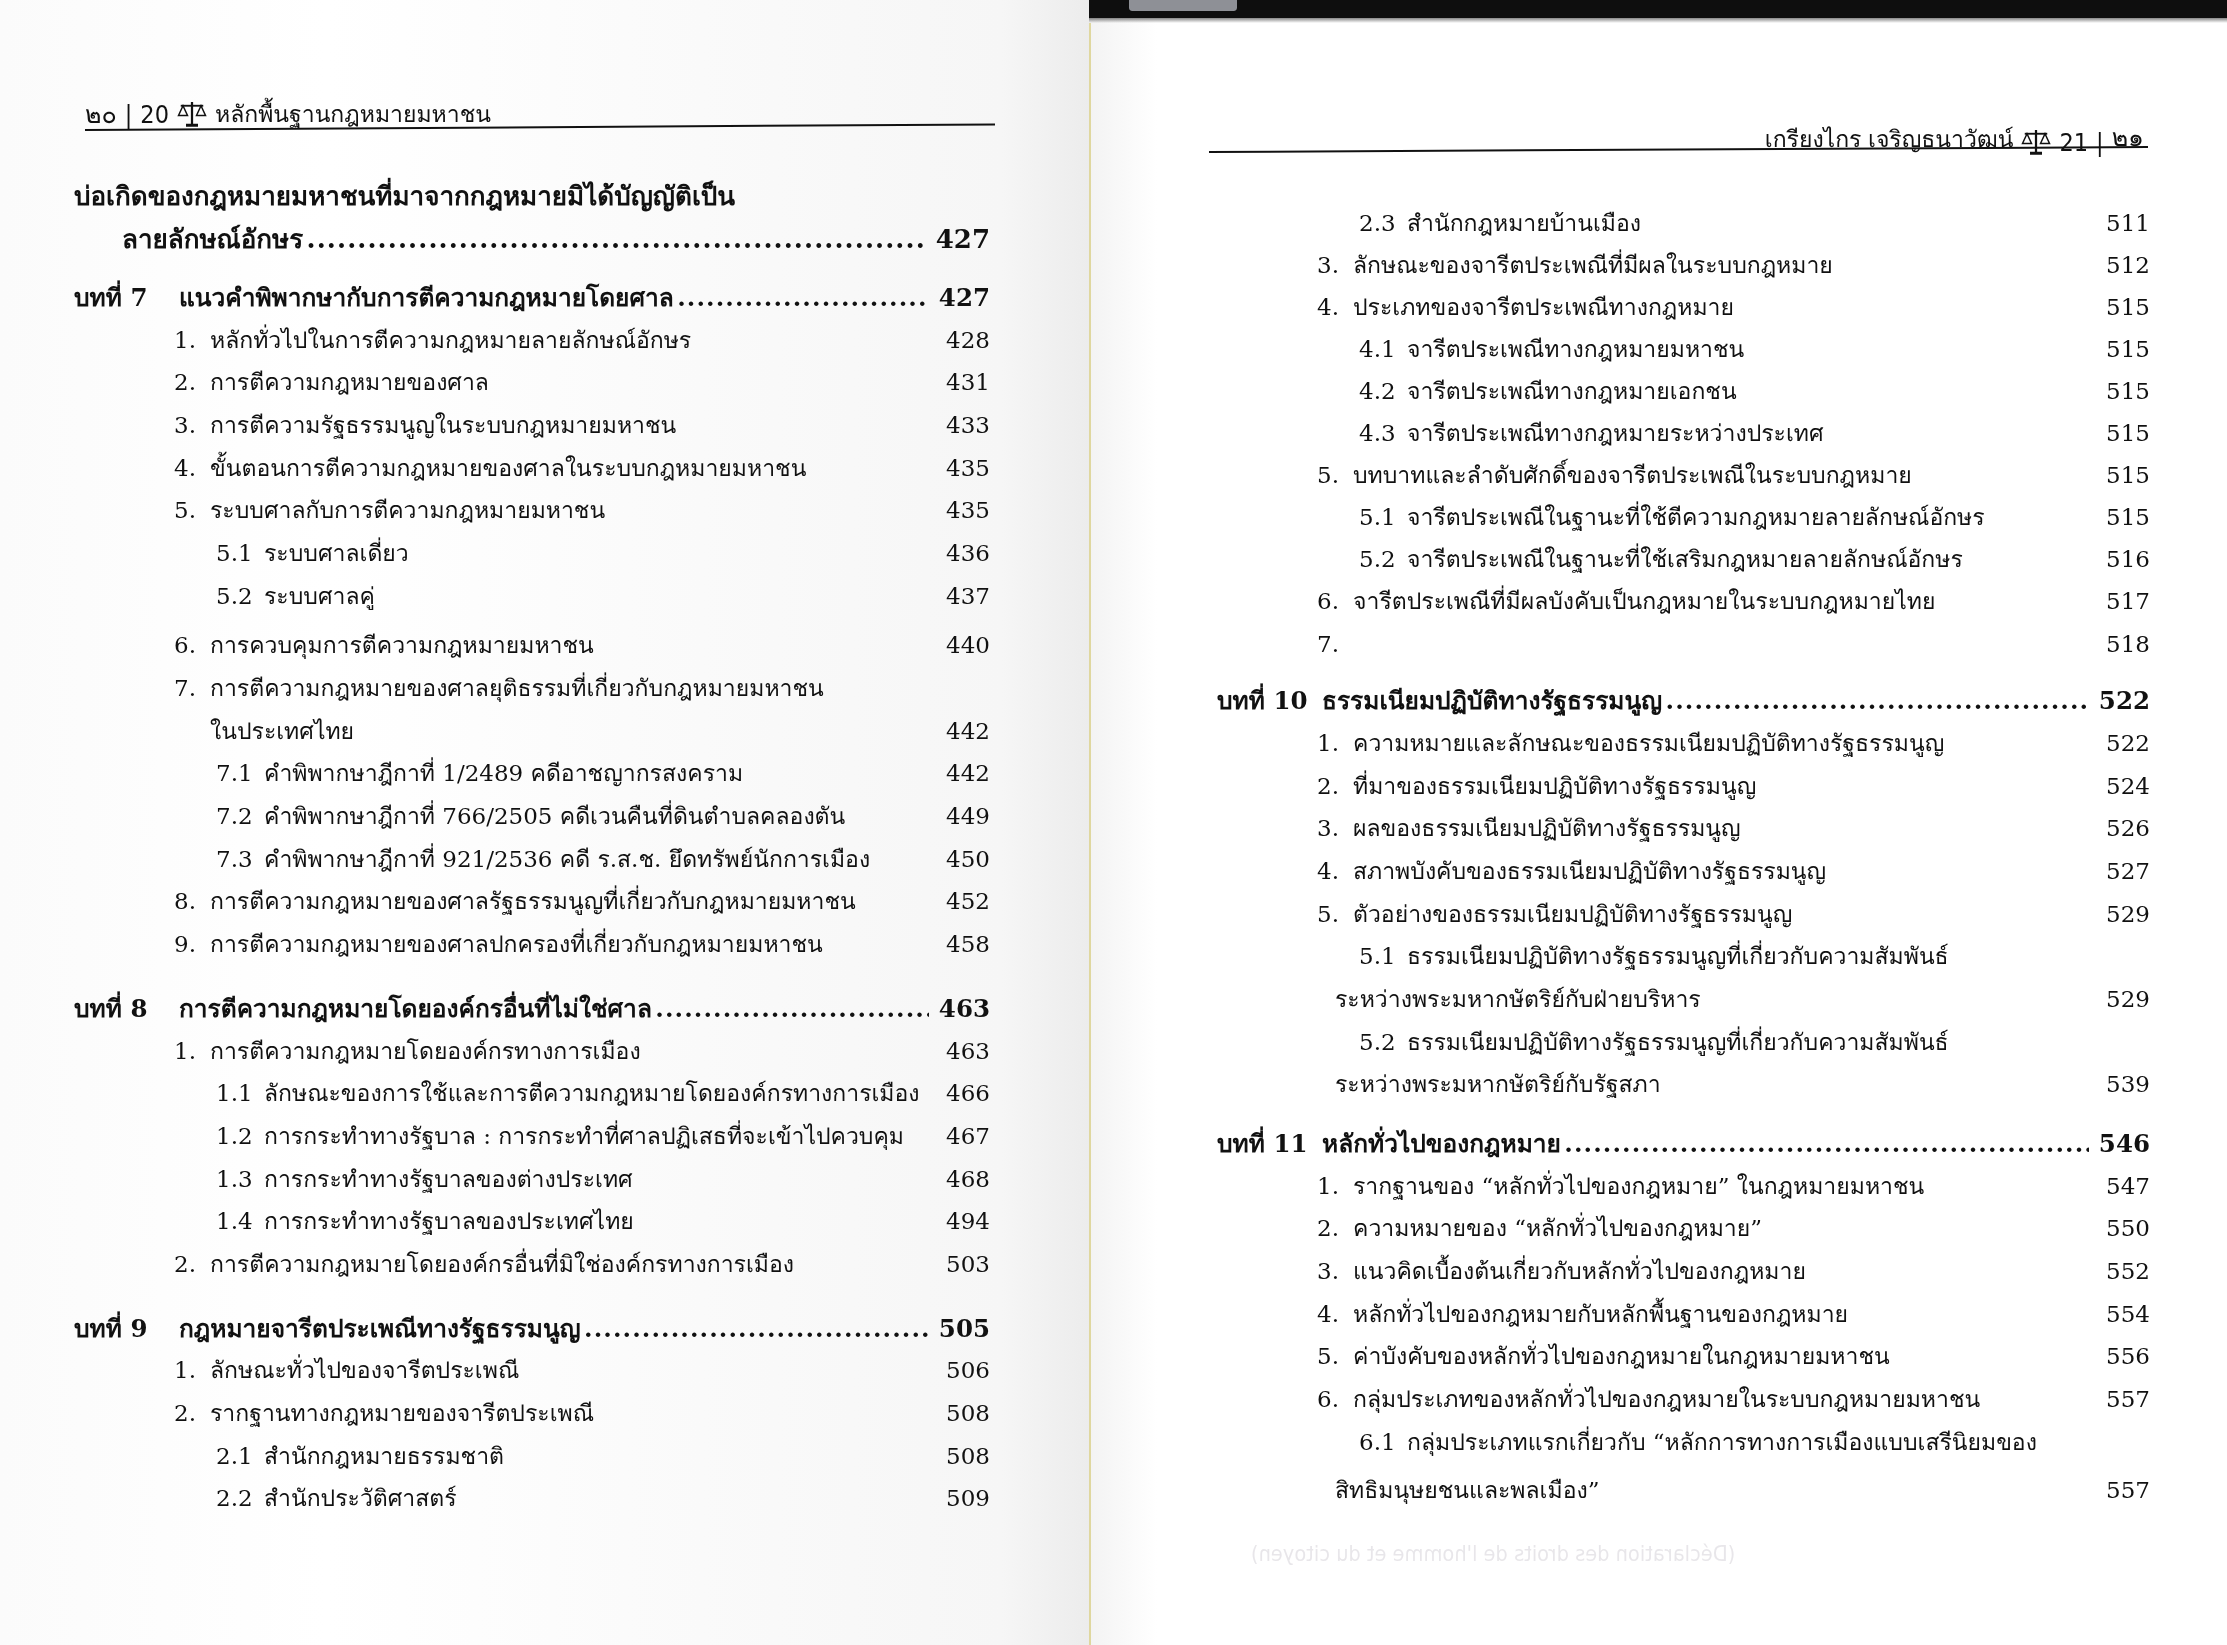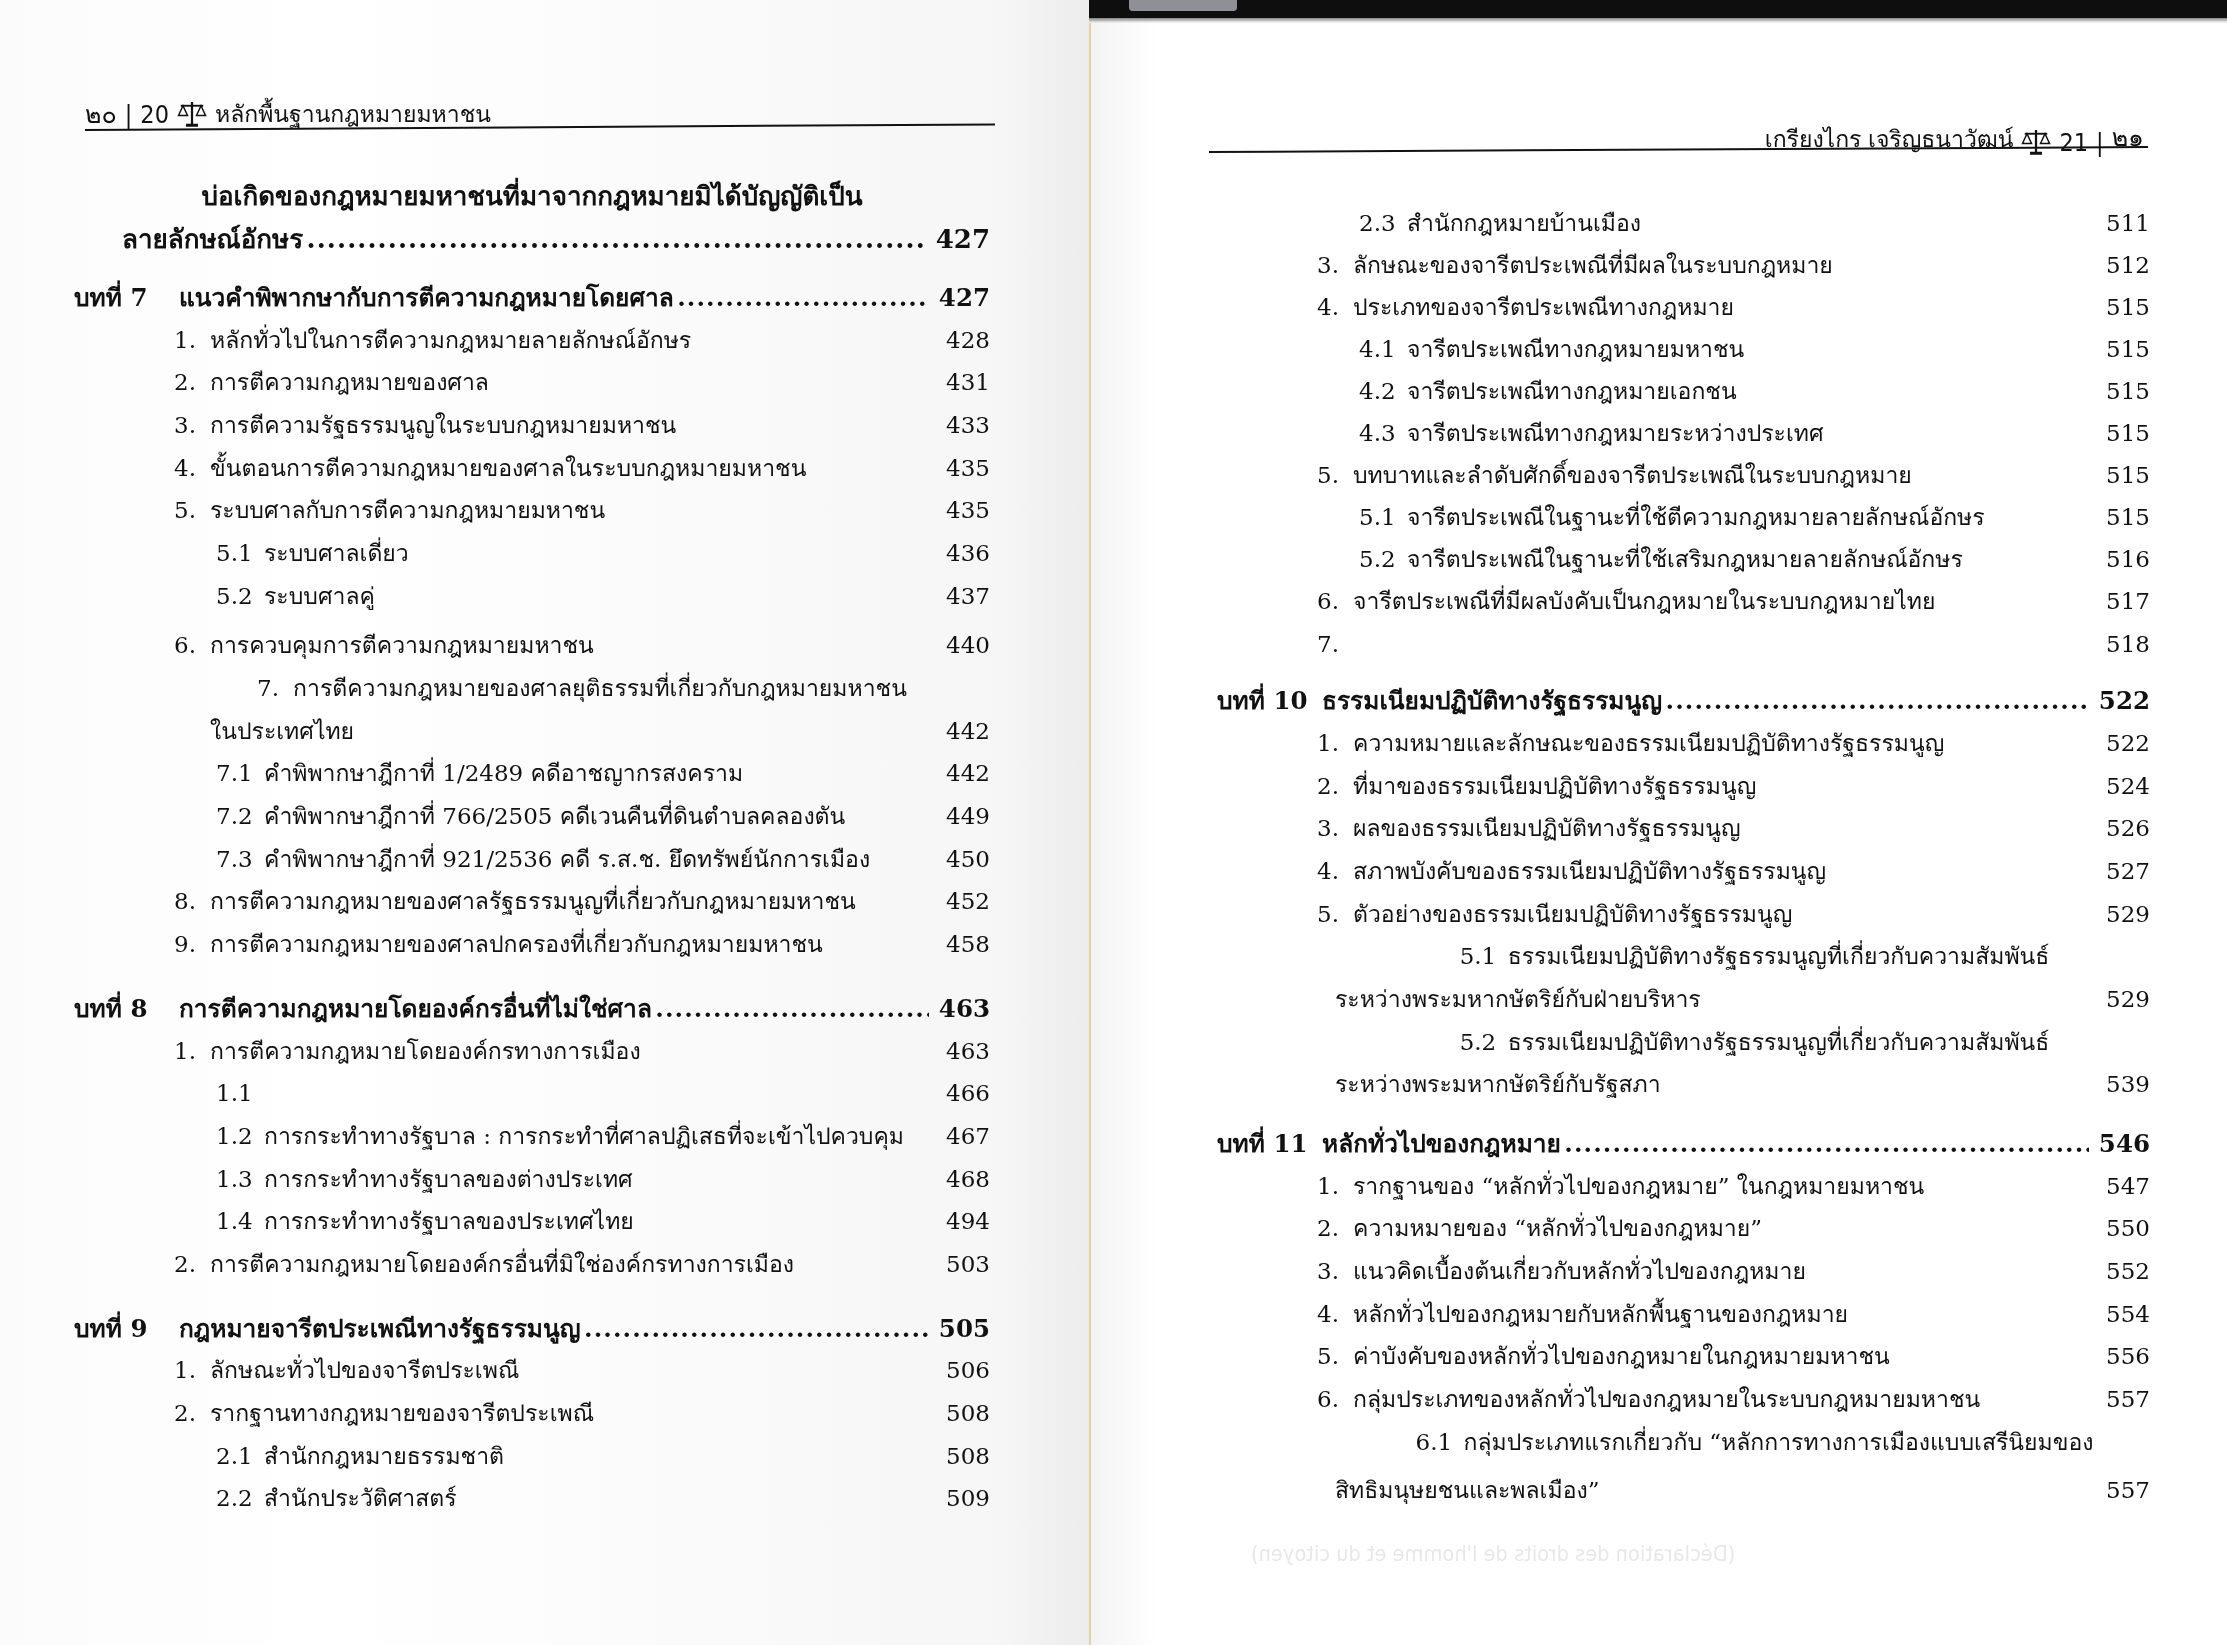--- a/index.html
+++ b/index.html
@@ -27,21 +27,21 @@
   .rh-sep { font-size:25px; }
   .scales-icon { display:inline-block; width:30px; height:30px; }
   .header-rule { position:absolute; height:1.7px; background:#111; }
   .rule-left { left:85px; top:129px; width:910px; transform:rotate(-0.35deg); transform-origin:left; }
   .rule-right { left:1209px; top:151px; width:939px; transform:rotate(-0.3deg); transform-origin:left; }
 
   .toc { position:absolute; font-size:23px; line-height:1; }
   .toc-left { left:74px; width:916px; }
   .toc-right { left:1217px; width:933px; }
 
-  .entry { position:absolute; left:0; right:0; display:flex; align-items:baseline; white-space:nowrap;justify-content:center; }
+  .entry { position:absolute; left:0; right:0; display:flex; align-items:baseline; white-space:nowrap; }
   .entry .num { display:inline-block; }
   .entry .label { display:inline-block; }
   .entry .leader { flex:1; overflow:hidden; margin:0 10.2px 0 3.4px; color:#111; letter-spacing:1.1px; }
   .entry .spacer { flex:1; }
   .entry .page { position:static; height:auto; width:auto; background:none; font-weight:normal; min-width:51px; text-align:right; }
   .chapter { font-weight:bold; font-size:24.5px; }
   .chapter .page { font-weight:bold; }
   .chap-num { width:105px; }
   .lvl1 .num { width:36px; margin-left:100px; }
   .lvl2 .num { width:48px; margin-left:142px; }
@@ -206,20 +206,21 @@
     <span class="page">463</span>
   </div>
   <div class="entry lvl1" style="top:1040px;">
     <span class="num">1.</span>
     <span class="label">การตีความกฎหมายโดยองค์กรทางการเมือง</span>
     <span class="spacer"></span>
     <span class="page">463</span>
   </div>
   <div class="entry lvl2" style="top:1082px;">
     <span class="num">1.1</span>
+    <span class="label">ลักษณะของการใช้และการตีความกฎหมายโดยองค์กรทางการเมือง</span>
     <span class="spacer"></span>
     <span class="page">466</span>
   </div>
   <div class="entry lvl2" style="top:1125px;">
     <span class="num">1.2</span>
     <span class="label">การกระทำทางรัฐบาล : การกระทำที่ศาลปฏิเสธที่จะเข้าไปควบคุม</span>
     <span class="spacer"></span>
     <span class="page">467</span>
   </div>
   <div class="entry lvl2" style="top:1168px;">

